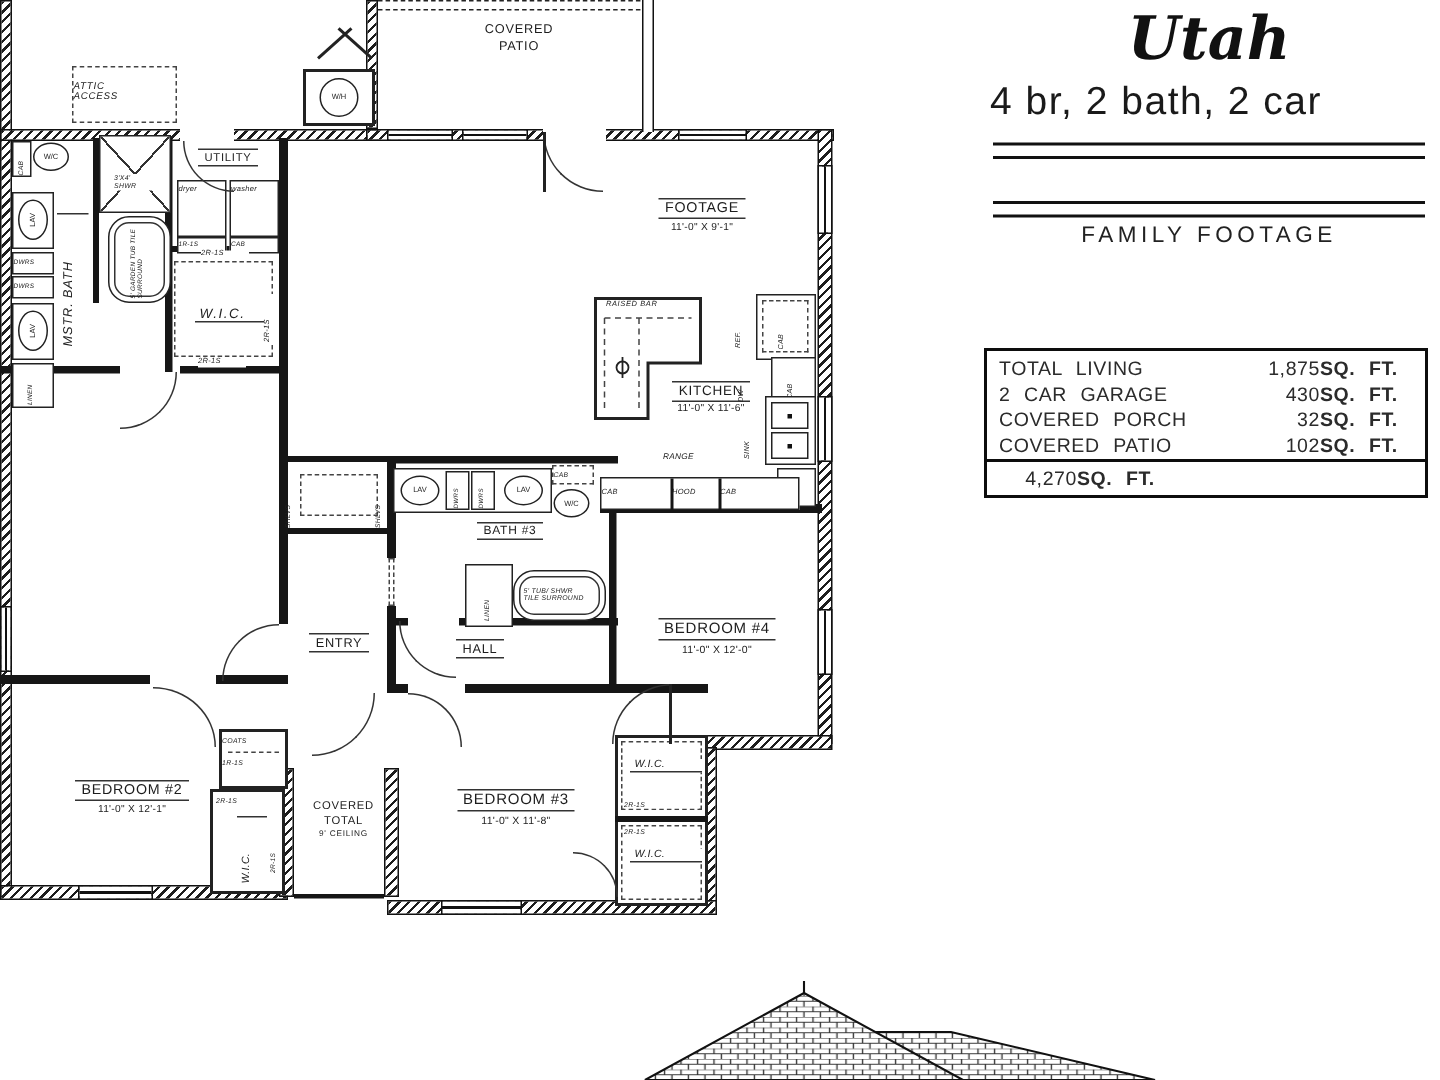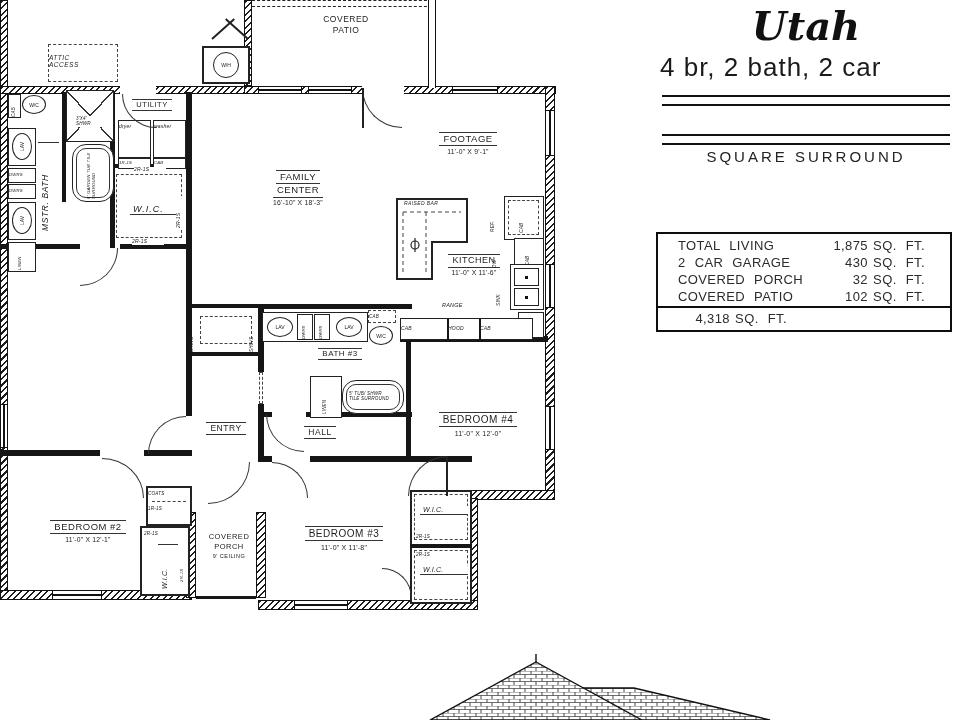--- a/index.html
+++ b/index.html
@@ -46,24 +46,24 @@
   .burn{display:inline-block;width:5px;height:5px;background:#111;margin:0 1px;}
   
   #tb{position:absolute;left:656px;top:0;width:300px;}
   .plan-name{position:absolute;left:4px;top:2px;width:292px;text-align:center;
      font-family:"DejaVu Serif",serif;font-style:italic;font-weight:bold;font-size:40px;color:#111;}
   .specs{position:absolute;left:4px;top:52px;width:292px;text-align:left;font-size:26px;color:#1a1a1a;letter-spacing:1px;}
   .rule{position:absolute;left:6px;width:288px;height:7px;border-top:2px solid #111;border-bottom:2px solid #111;}
   .sqft-head{position:absolute;left:4px;top:148px;width:292px;text-align:center;font-size:15px;letter-spacing:3px;color:#222;}
   .ftable{position:absolute;left:0;border:2.5px solid #0d0d0d;background:#fff;box-sizing:border-box;
           font-size:13px;color:#2b2b2b;letter-spacing:.4px;word-spacing:5px;}
-  .frow{display:flex;padding:0 20px;line-height:17px;}
+  .frow{display:flex;padding:0 8px;line-height:17px;}
   .frow .c1{flex:1;text-align:left;}
   .frow .c2{width:52px;text-align:right;}
-  .frow .c3{width:62px;text-align:center;}
+  .frow .c3{width:62px;text-align:left;font-weight:bold;}
 </style>
 </head>
 <body>
 
 <div id="plan">
 
   <div class="wh" style="left:0;top:0;width:8px;height:598px"></div>
   <div class="wh" style="left:244px;top:0;width:8px;height:86px"></div>
   <div class="wh" style="left:0;top:86px;width:252px;height:8px"></div>
   <div class="wh" style="left:244px;top:86px;width:312px;height:8px"></div>
@@ -181,25 +181,20 @@
   <div class="bx" style="left:153px;top:158px;width:33px;height:11px">
     <div class="fl" style="left:0;top:2px;width:100%;font-size:4.3px">CAB</div>
   </div>
 
   <div class="db" style="left:116px;top:174px;width:66px;height:64px"></div>
   <div class="fl un" style="left:130px;top:204px;width:44px;font-size:9px;letter-spacing:1px;background:#fff">W.I.C.</div>
   <div class="fl" style="left:134px;top:167px;width:32px;background:#fff">2R-1S</div>
   <div class="fl" style="left:132px;top:239px;width:32px;background:#fff">2R-1S</div>
   <div class="fl vt" style="left:176px;top:196px;width:8px;height:32px;background:#fff">2R-1S</div>
 
-  <div class="rlabel" style="left:253px;top:170px;width:90px">
-    <span class="rn">FAMILY</span>
-    <span class="rn" style="border-top:none">CENTER</span>
-    <span class="dim">16'-10" X 18'-3"</span>
-  </div>
   <div class="rlabel" style="left:426px;top:132px;width:84px">
     <span class="rn">FOOTAGE</span>
     <span class="dim">11'-0" X 9'-1"</span>
   </div>
   <div class="rlabel" style="left:436px;top:254px;width:76px;font-size:9px">
     <span class="rn">KITCHEN</span>
     <span class="dim">11'-0" X 11'-6"</span>
   </div>
 
   <svg style="position:absolute;left:396px;top:198px" width="72" height="82" viewBox="0 0 72 82">
@@ -316,21 +311,21 @@
   <div class="w" style="left:410px;top:544px;width:62px;height:4px"></div>
   <div class="db" style="left:414px;top:494px;width:54px;height:46px"></div>
   <div class="fl un" style="left:420px;top:506px;width:42px;font-size:7px;background:#fff">W.I.C.</div>
   <div class="fl" style="left:416px;top:534px;width:50px;font-size:4.6px;background:#fff">2R-1S</div>
   <div class="db" style="left:414px;top:550px;width:54px;height:50px"></div>
   <div class="fl" style="left:416px;top:552px;width:50px;font-size:4.6px;background:#fff">2R-1S</div>
   <div class="fl un" style="left:420px;top:566px;width:42px;font-size:7px;background:#fff">W.I.C.</div>
 
   <div class="rlabel" style="left:198px;top:532px;width:62px;font-size:7.5px">
     <span>COVERED</span>
-    <span>PORCH</span>
+    <span>TOTAL</span>
     <span class="note">9' CEILING</span>
   </div>
 
   <div class="arc a-bl" style="left:362px;top:88px;width:40px;height:40px"></div>
   <div class="leaf" style="left:362px;top:88px;width:1.5px;height:40px"></div>
   <div class="arc a-bl" style="left:122px;top:94px;width:34px;height:34px"></div>
   <div class="arc a-br" style="left:80px;top:248px;width:38px;height:38px"></div>
   <div class="arc a-tl" style="left:148px;top:416px;width:38px;height:38px"></div>
   <div class="arc a-bl" style="left:266px;top:414px;width:38px;height:38px"></div>
   <div class="arc a-tr" style="left:272px;top:462px;width:36px;height:36px"></div>
@@ -339,21 +334,21 @@
   <div class="leaf" style="left:446px;top:456px;width:1.5px;height:40px"></div>
   <div class="arc a-br" style="left:208px;top:462px;width:42px;height:42px"></div>
   <div class="arc a-tr" style="left:382px;top:568px;width:30px;height:30px"></div>
 </div>
 
 <div id="tb">
   <div class="plan-name">Utah</div>
   <div class="specs">4 br, 2 bath, 2 car</div>
   <div class="rule" style="top:95px"></div>
   <div class="rule" style="top:134px"></div>
-  <div class="sqft-head">SQUARE SURROUND</div>
+  <div class="sqft-head">FAMILY FOOTAGE</div>
 
   <div class="ftable" style="top:232px;width:296px;height:77px;padding-top:3px">
     <div class="frow">
       <span class="c1">TOTAL LIVING</span>
       <span class="c2">1,875</span>
       <span class="c3">SQ. FT.</span>
     </div>
     <div class="frow">
       <span class="c1">2 CAR GARAGE</span>
       <span class="c2">430</span>
@@ -365,21 +360,21 @@
       <span class="c3">SQ. FT.</span>
     </div>
     <div class="frow">
       <span class="c1">COVERED PATIO</span>
       <span class="c2">102</span>
       <span class="c3">SQ. FT.</span>
     </div>
   </div>
   <div class="ftable" style="top:306px;width:296px;height:26px">
     <div class="frow" style="line-height:21px">
-      <span class="c2">4,318</span>
+      <span class="c2">4,270</span>
       <span class="c3">SQ. FT.</span>
     </div>
   </div>
 </div>
 
 <svg style="position:absolute;left:418px;top:650px" width="360" height="70" viewBox="0 0 360 70">
   <defs>
     <pattern id="shingle" width="11" height="7" patternUnits="userSpaceOnUse">
       <rect width="11" height="7" fill="#fff"></rect>
       <path d="M0,0 H11 M0,3.5 H11" stroke="#333" stroke-width="0.7"></path>

